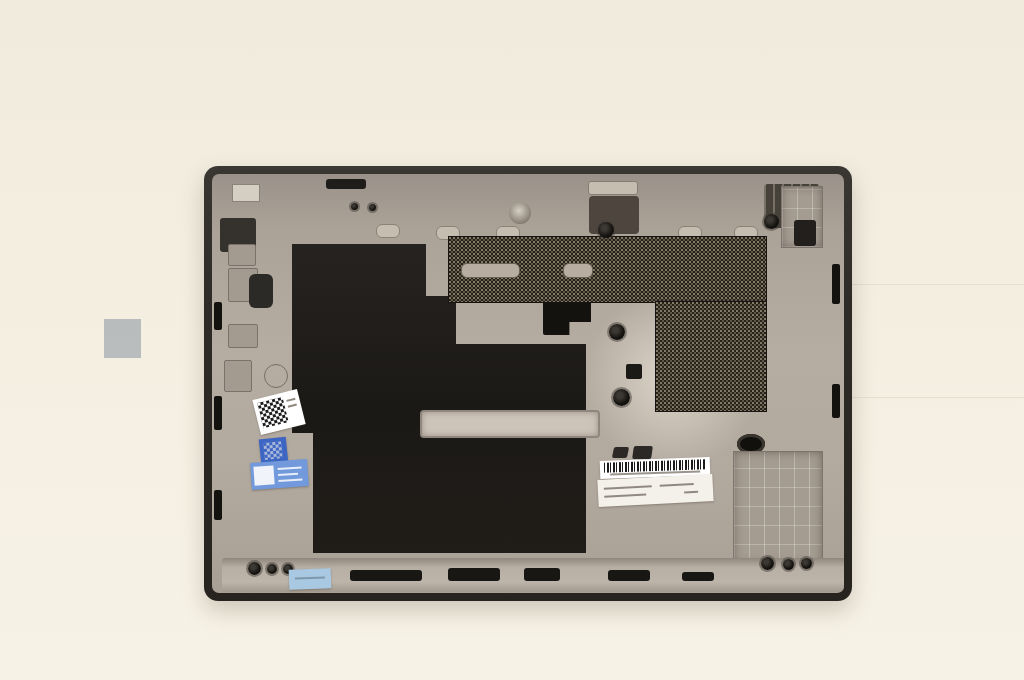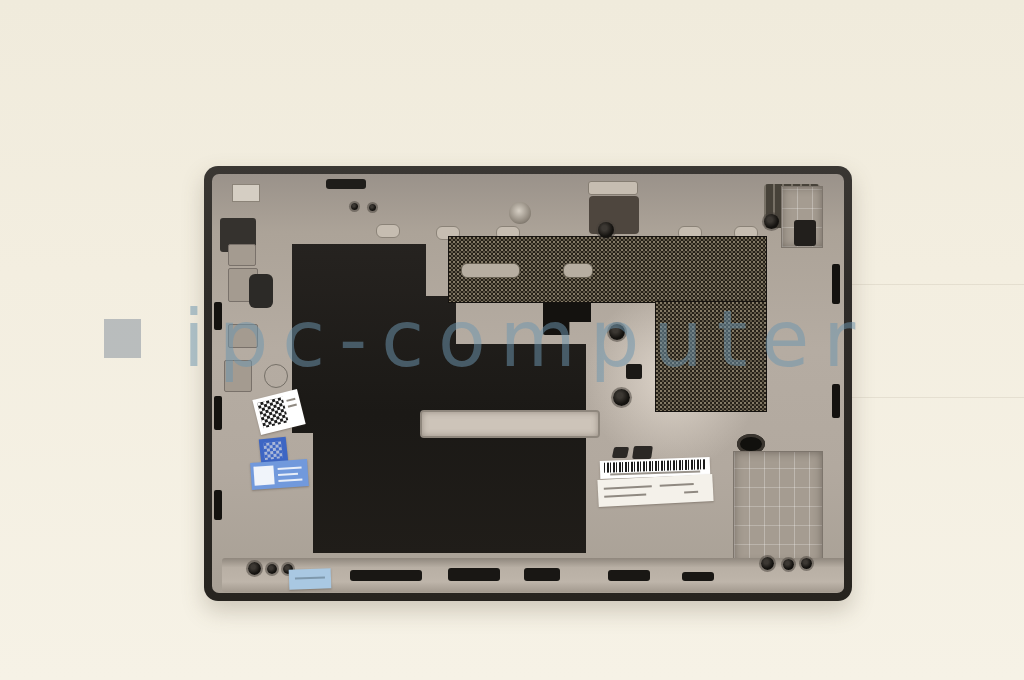--- a/index.html
+++ b/index.html
@@ -175,15 +175,14 @@
         <div class="txtbar" style="left:27px;top:19px;width:24px;background:#e8eef8;"></div>
       </div>
       <div class="abs sticker" style="left:77px;top:395px;width:42px;height:20px;background:var(--sticker-paleblue);transform:rotate(-2deg);">
         <div class="txtbar" style="left:6px;top:8px;width:30px;background:#7e98ac;"></div>
       </div>
 
     </div>
   </div>
 
   <div class="abs" id="wm-square" style="left:104px;top:319px;width:37px;height:39px;"></div>
-  <div class="abs" id="wm-text">ipc-computer</div>
 
 </div>
 
 </body></html>

